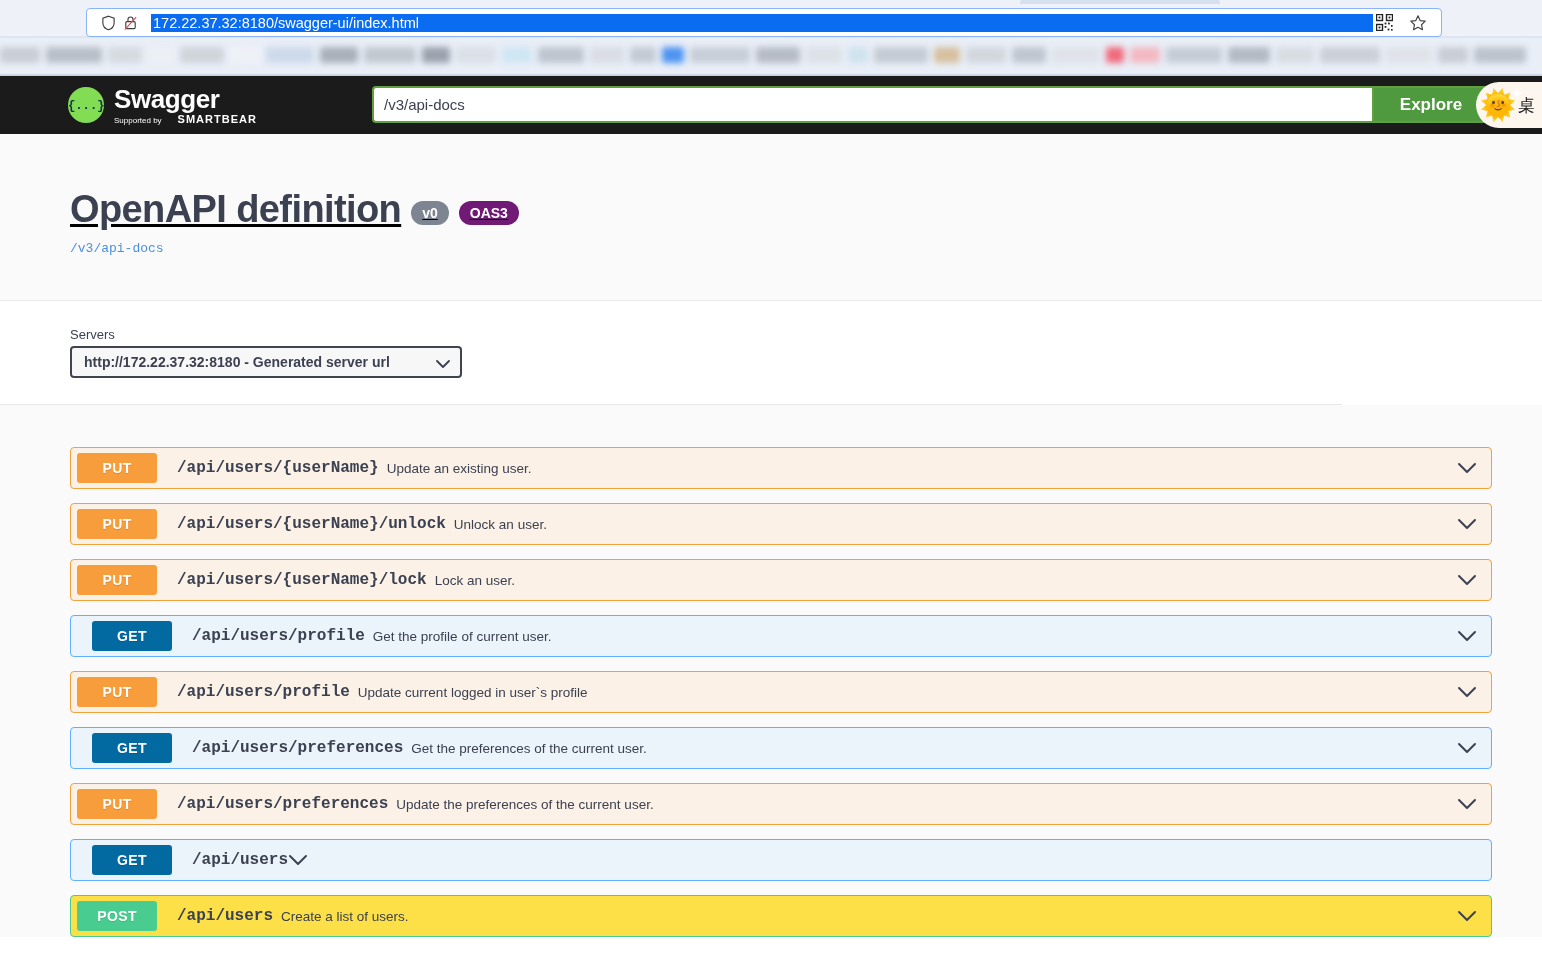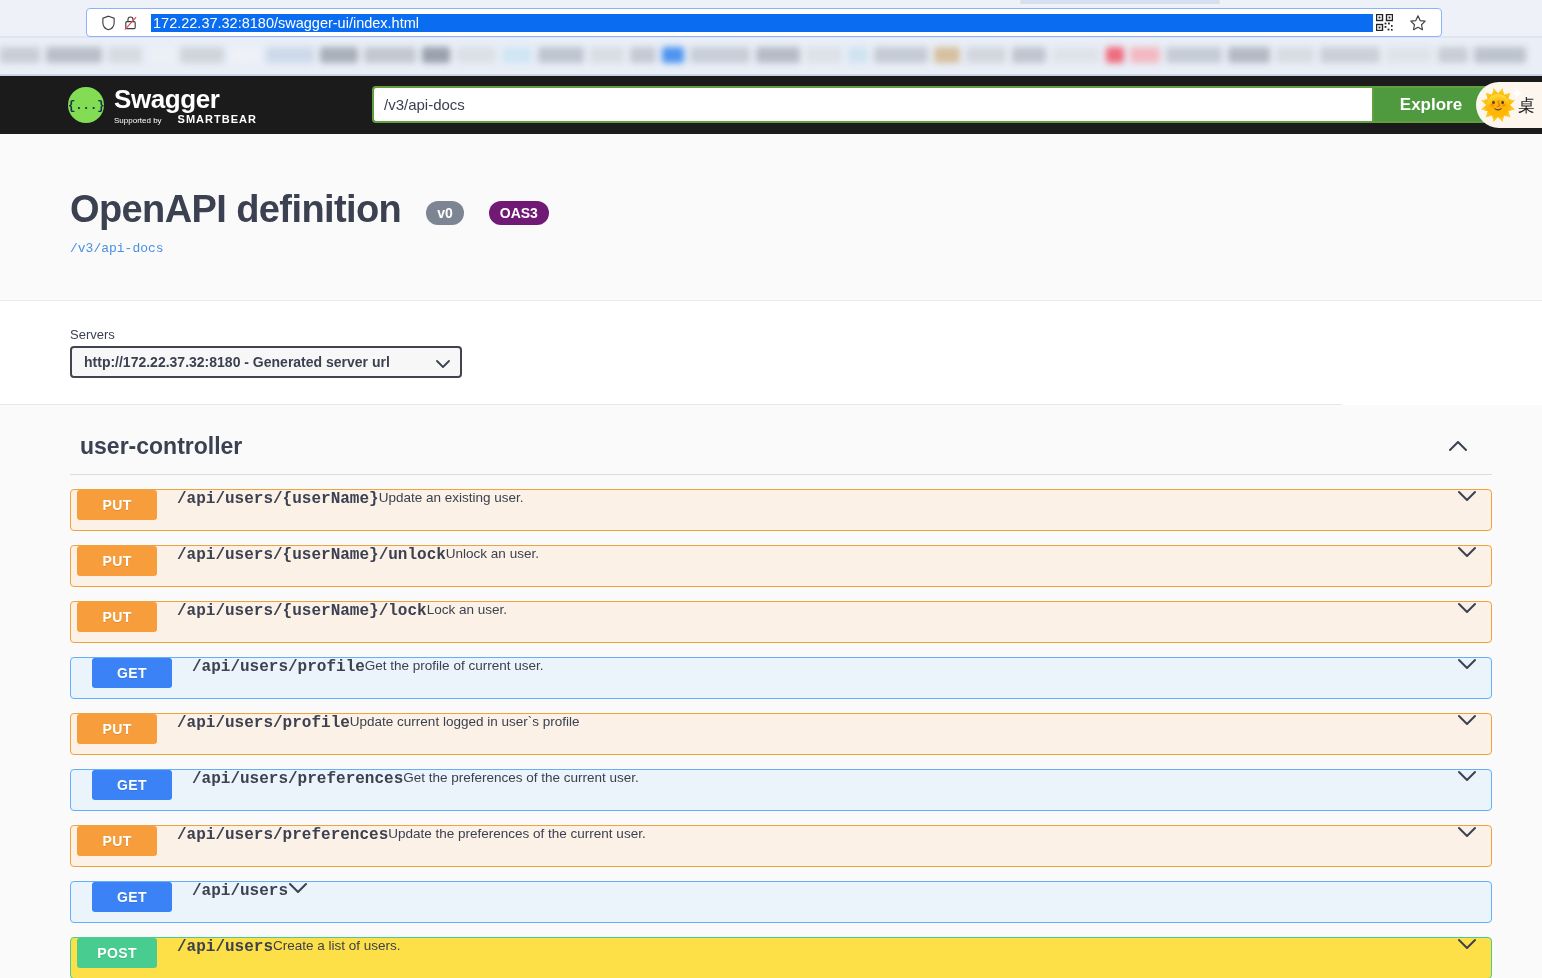--- a/index.html
+++ b/index.html
@@ -185,21 +185,21 @@
   }
 
   
   .info-section {
     width: 1542px;
     background: #fafafa;
     padding: 54px 0 44px 0;
     border-bottom: 1px solid #ebebeb;
   }
   .info-inner { margin-left: 70px; }
-  .title-row { display: flex; align-items: center; gap: 25px; }
+  .title-row { display: flex; align-items: center; gap: 10px; text-decoration: underline; }
   .api-title {
     font-size: 38px;
     font-weight: bold;
     color: #3b4151;
     letter-spacing: -0.6px;
   }
   .badge-version {
     background: #7d8492;
     color: #ffffff;
     font-size: 14px;
@@ -281,21 +281,21 @@
   }
   .tag-name {
     font-size: 23px;
     font-weight: bold;
     color: #3b4151;
   }
   .tag-caret { padding-right: 24px; }
 
   .op-row {
     display: flex;
-    align-items: flex-start;
+    align-items: center;
     height: 42px;
     margin-top: 14px;
     border-radius: 4px;
     border-width: 1px;
     border-style: solid;
     cursor: pointer;
   }
   .op-row.put { background: #fbf1e6; border-color: #f2a23c; }
   .op-row.get { background: #ebf3fb; border-color: #61affe; }
   .op-row.post { background: #fde047; border-color: #49cc90; }
@@ -308,33 +308,33 @@
     font-size: 14px;
     font-weight: bold;
     letter-spacing: 0.4px;
     display: flex;
     align-items: center;
     justify-content: center;
     flex: 0 0 auto;
     text-shadow: 0 1px 0 rgba(0,0,0,0.12);
   }
   .op-method.put { background: #f79d3c; }
-  .op-method.get { background: #3b82f6; margin-left: 21px; }
+  .op-method.get { background: #0369a1; margin-left: 21px; }
   .op-method.post { background: #49cc90; }
 
   .op-path {
     margin-left: 20px;
     font-family: "Liberation Mono", monospace;
     font-size: 16px;
     font-weight: bold;
     color: #3b4151;
     flex: 0 0 auto;
   }
   .op-summary {
-    margin-left: 0;
+    margin-left: 8px;
     font-size: 13.5px;
     color: #3b4151;
     flex: 1 1 auto;
     white-space: nowrap;
     overflow: hidden;
   }
   .op-caret {
     flex: 0 0 auto;
     padding-right: 14px;
     display: flex;
@@ -476,28 +476,20 @@
         <svg width="14" height="9" viewBox="0 0 14 9">
           <path d="M1 1 L7 7 L13 1" fill="none" stroke="#3b4151" stroke-width="1.8" stroke-linecap="round" stroke-linejoin="round"></path>
         </svg>
       </span>
     </div>
   </div>
 </div>
 
 <div class="ops-area">
   <div class="ops-inner">
-    <div class="tag-header">
-      <span class="tag-name">user-controller</span>
-      <span class="tag-caret">
-        <svg width="20" height="12" viewBox="0 0 20 12">
-          <path d="M2 10 L10 2 L18 10" fill="none" stroke="#3b4151" stroke-width="2" stroke-linecap="round" stroke-linejoin="round"></path>
-        </svg>
-      </span>
-    </div>
     <div id="ops-list">
         <div class="op-row put">
           <span class="op-method put">PUT</span>
           <span class="op-path">/api/users/{userName}</span>
           <span class="op-summary">Update an existing user.</span>
           <span class="op-caret">
             <svg width="20" height="12" viewBox="0 0 20 12">
               <path d="M2 2 L10 10 L18 2" fill="none" stroke="#3b4151" stroke-width="2" stroke-linecap="round" stroke-linejoin="round"></path>
             </svg>
           </span>

